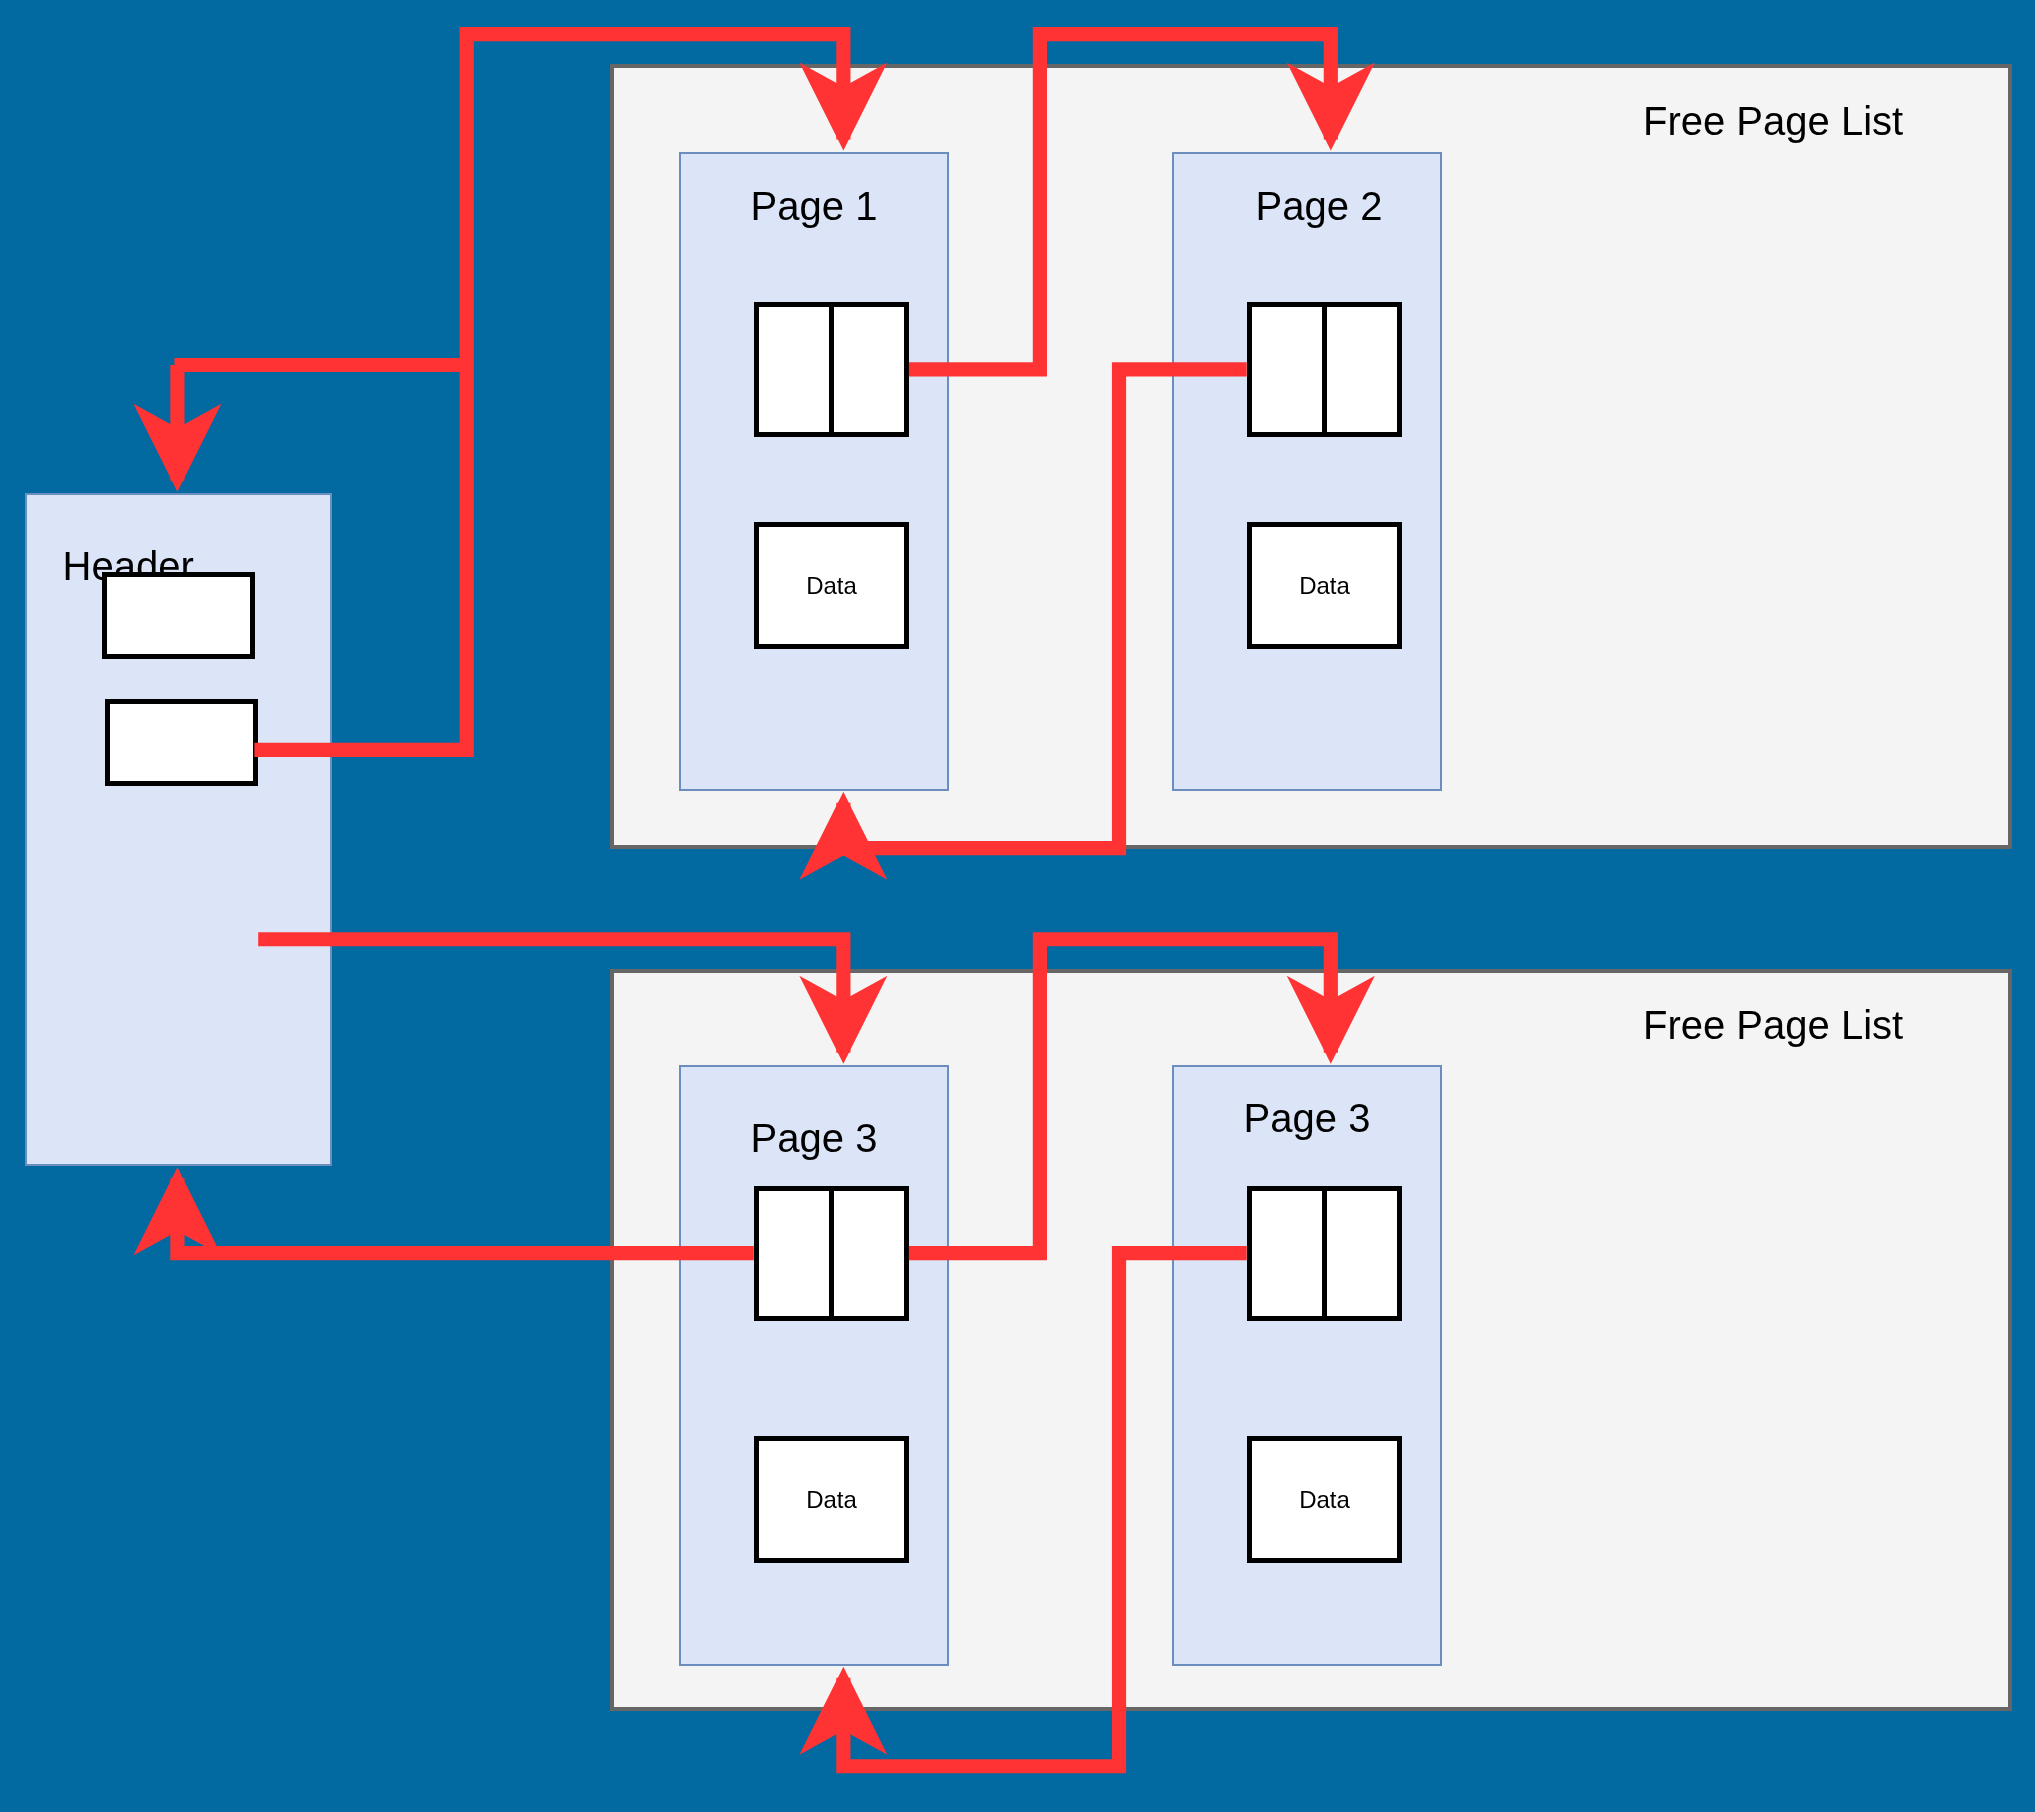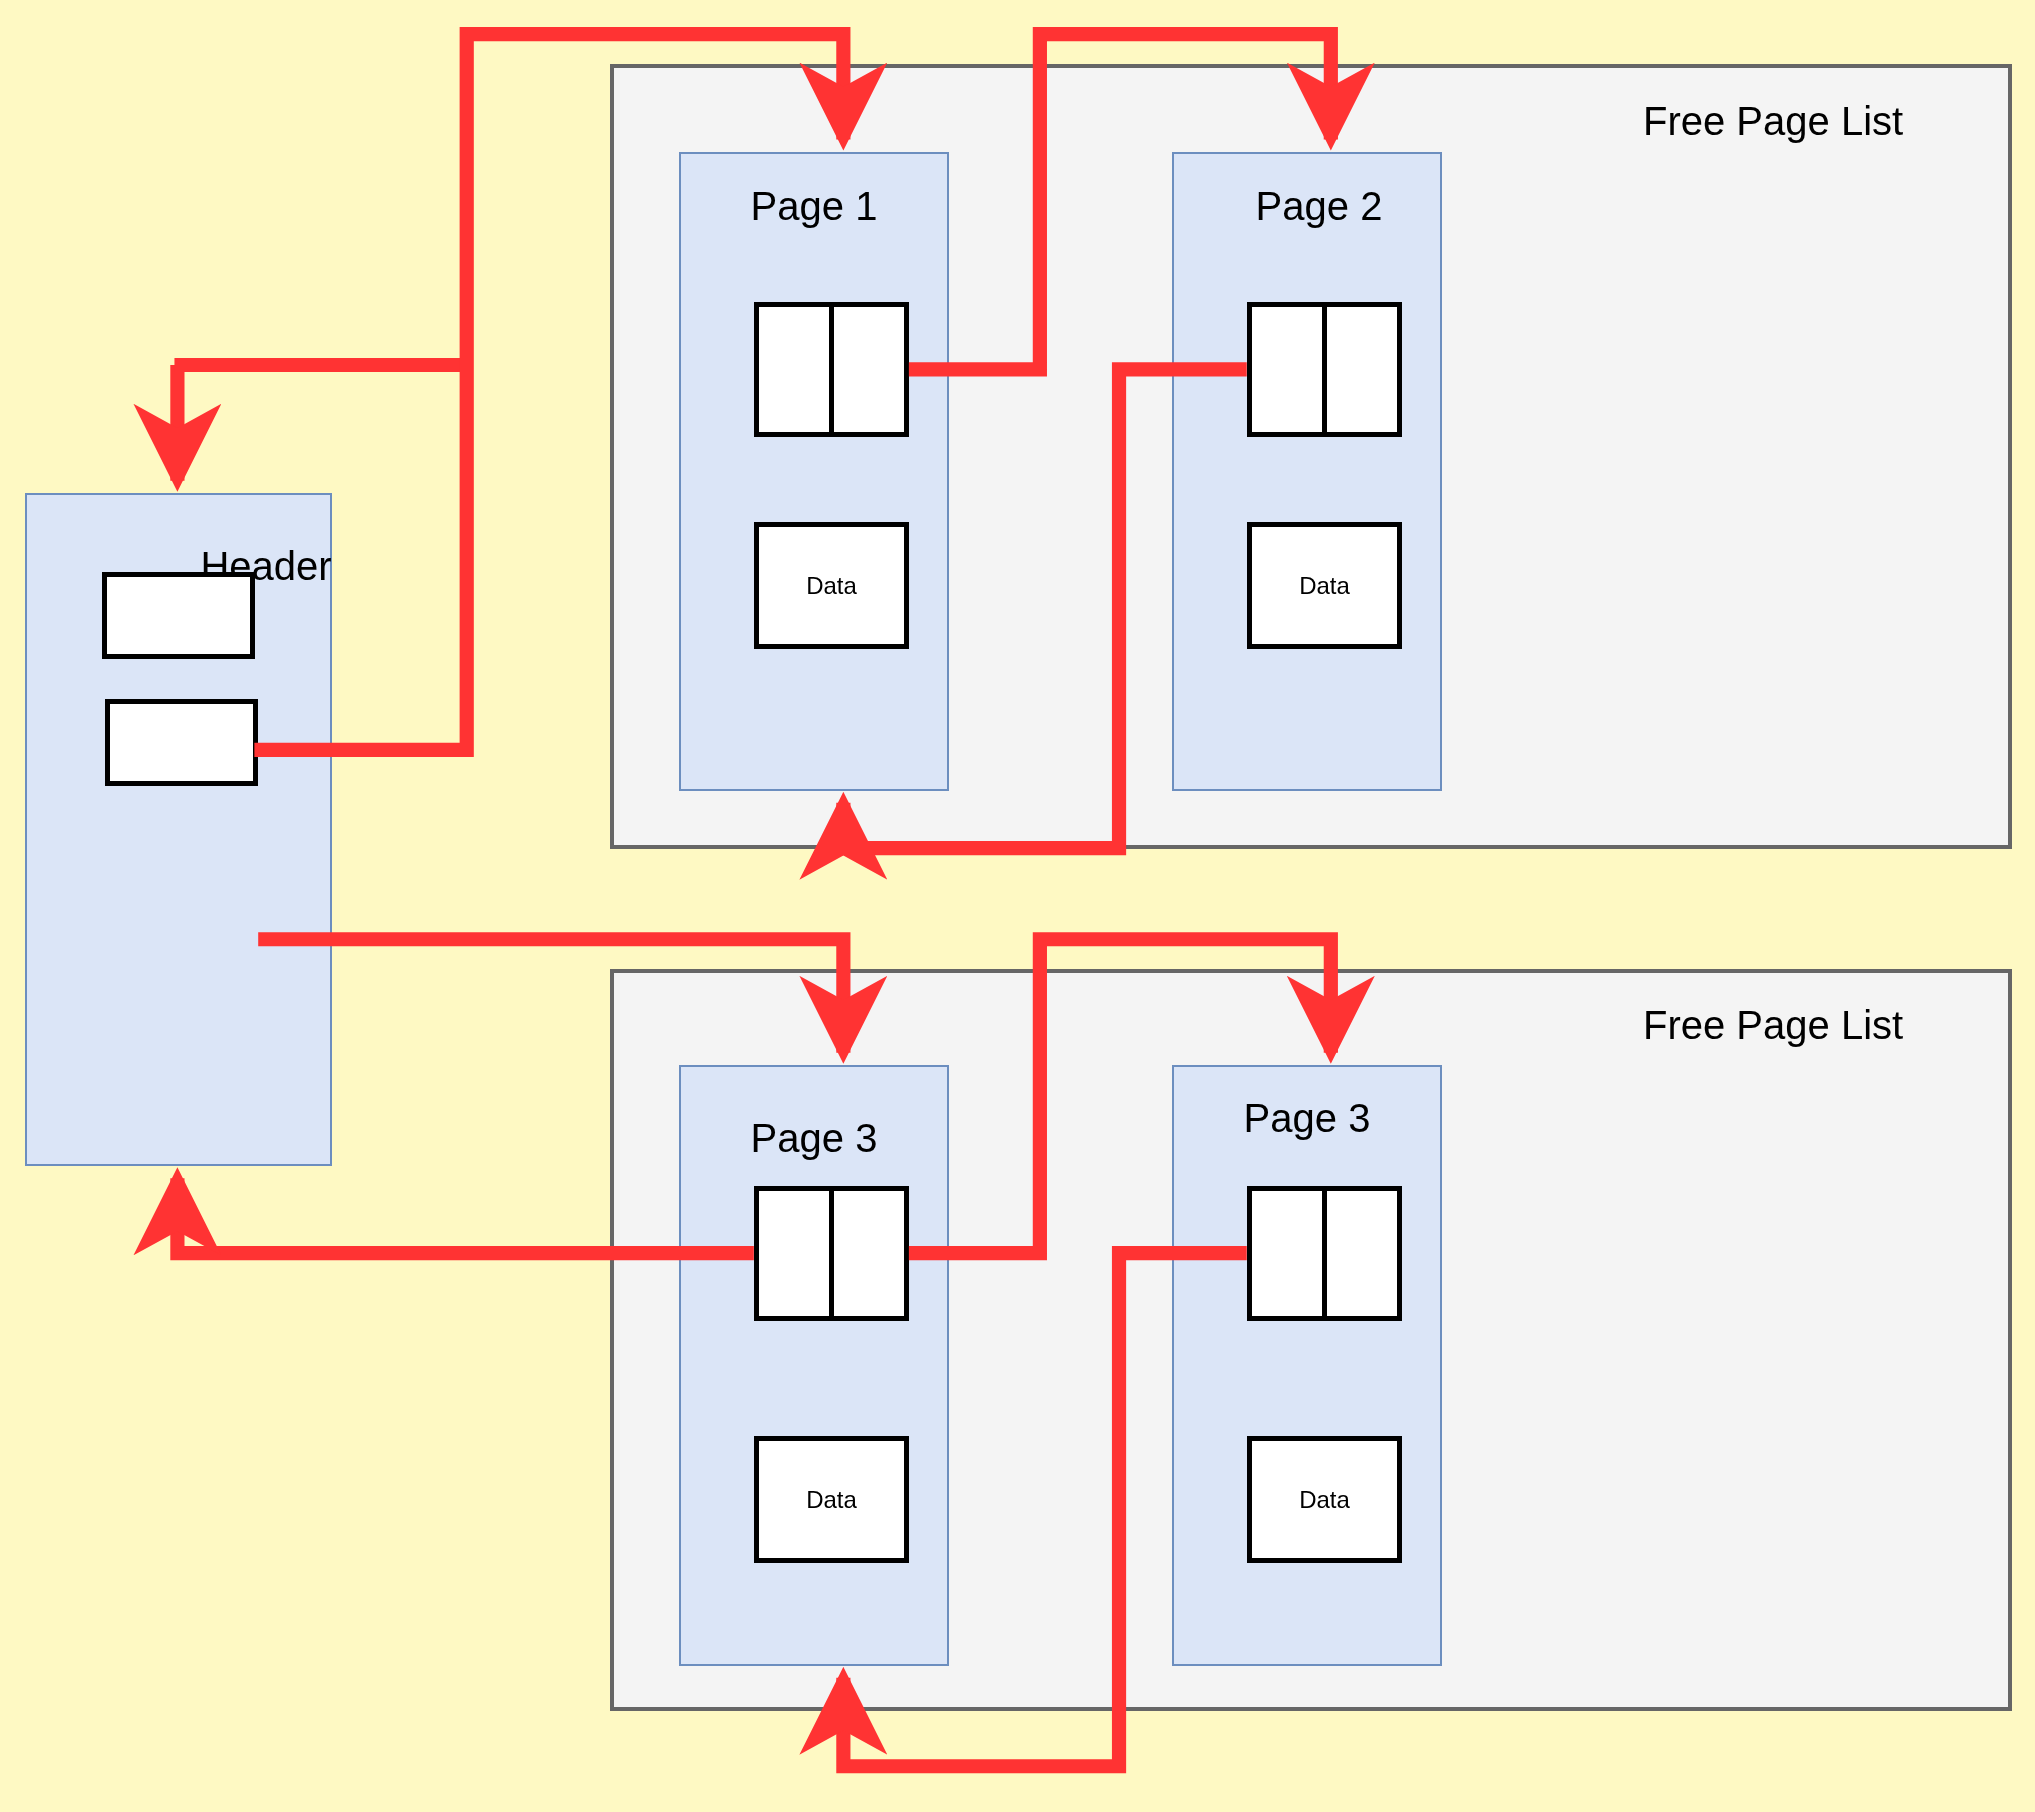--- a/index.html
+++ b/index.html
@@ -1,28 +1,28 @@
 <!DOCTYPE html>
 <html style="font-size:8.7px"><head>
 <meta charset="utf-8">
 <style>
   html,body{margin:0;padding:0;background:#000;}
-  #stage{position:relative;width:2035px;height:1813px;background:#fef9c3;overflow:hidden;
+  #stage{position:relative;width:2035px;height:1813px;background:#0369a1;overflow:hidden;
          font-family:"Liberation Sans", sans-serif;}
   .container{position:absolute;background:#f4f4f4;border:4.4px solid #666666;box-sizing:border-box;}
   .container-label{position:absolute;color:#000;font-size:40px;line-height:1;white-space:nowrap;}
   .pagebox{position:absolute;background:#dbe5f7;border:2.2px solid #6c8ebf;box-sizing:border-box;}
   .page-title{position:absolute;width:100%;text-align:center;color:#000;font-size:40px;line-height:1;}
   .ptrbox{position:absolute;background:#ffffff;border:5.5px solid #000;box-sizing:border-box;display:flex;}
   .ptrbox .cell{flex:1 1 50%;background:#fff;}
   .ptrbox .cell + .cell{border-left:5.5px solid #000;}
   .databox{position:absolute;background:#ffffff;border:5.5px solid #000;box-sizing:border-box;
            display:flex;align-items:center;justify-content:center;color:#000;font-size:24px;}
   .headerbox{position:absolute;background:#dbe5f7;border:2.2px solid #6c8ebf;box-sizing:border-box;}
-  .header-title{position:absolute;width:100%;text-align:right;color:#000;font-size:40px;line-height:1;}
+  .header-title{position:absolute;width:100%;text-align:left;color:#000;font-size:40px;line-height:1;padding-left:38px;}
   .hptr{position:absolute;background:#ffffff;border:5.5px solid #000;box-sizing:border-box;}
   svg.links{position:absolute;left:0;top:0;width:2035px;height:1813px;pointer-events:none;}
 </style>
 </head>
 <body>
 
 <div id="stage">
 
   <div class="container" style="left:610px;top:64px;width:1402px;height:785px;"></div>
   <div class="container-label" style="left:1643px;top:101px;">Free Page List</div>

